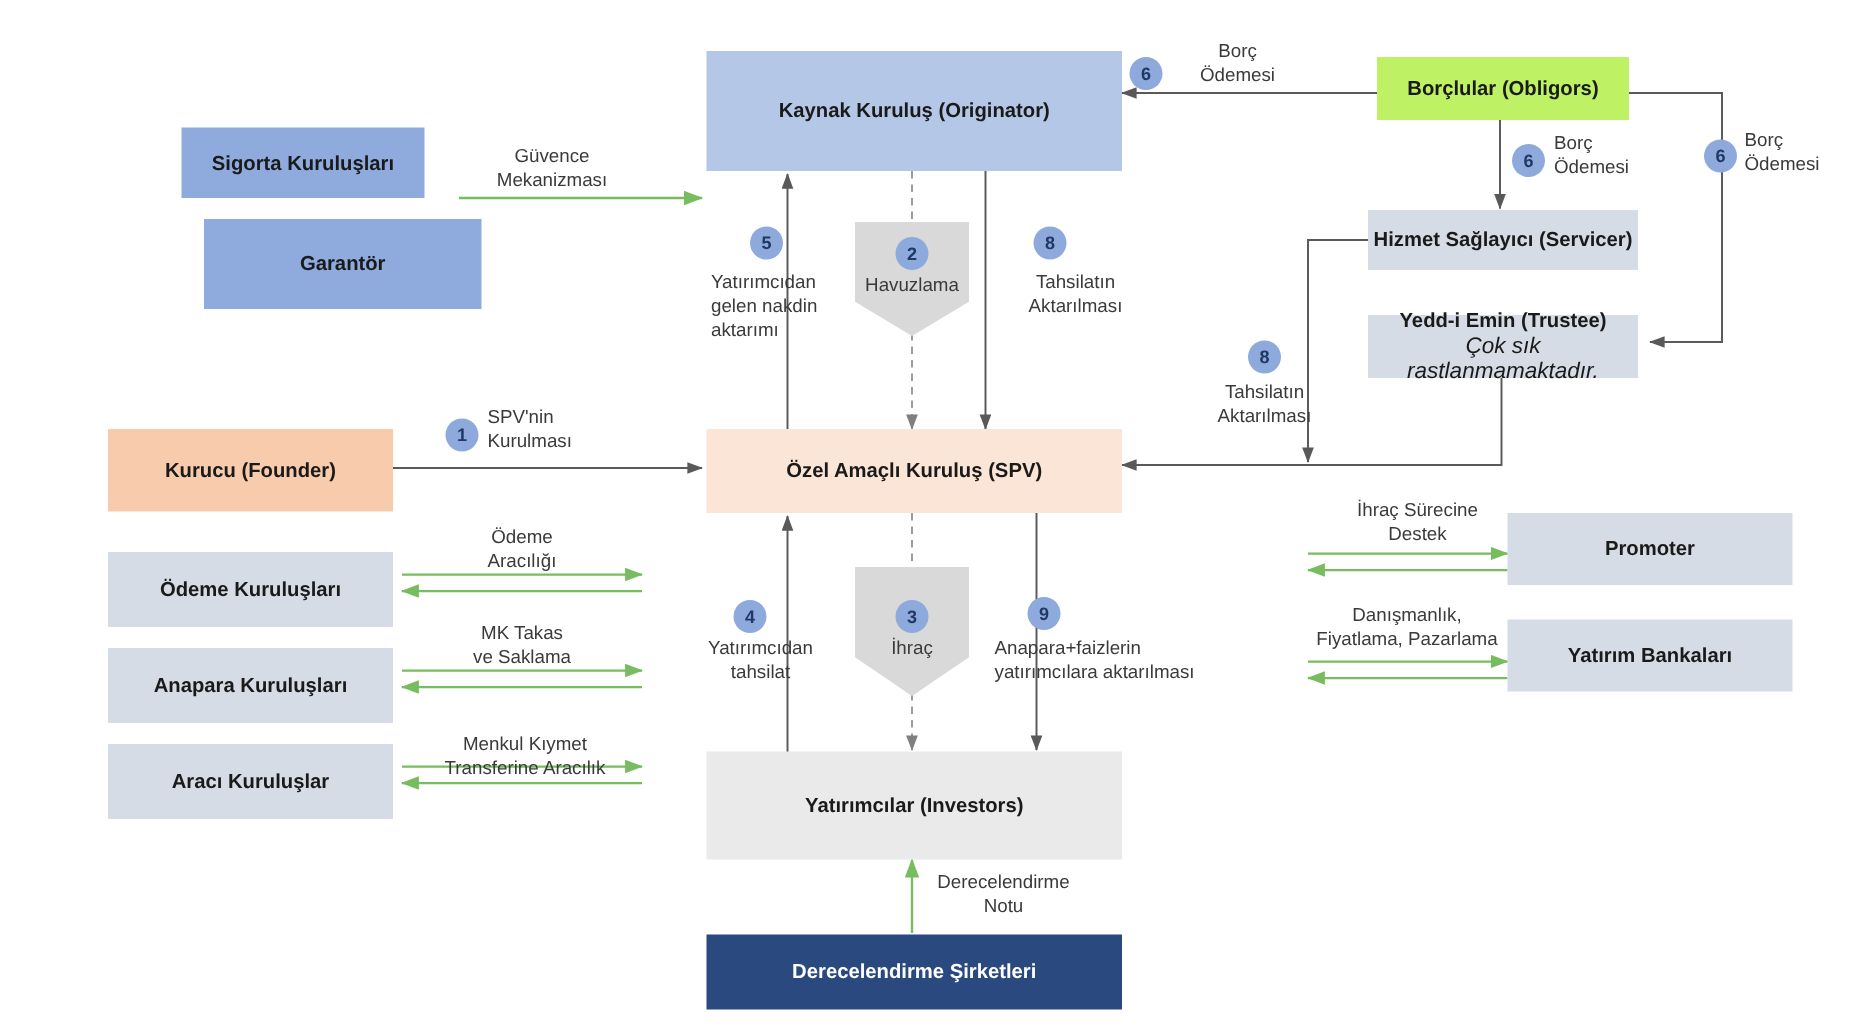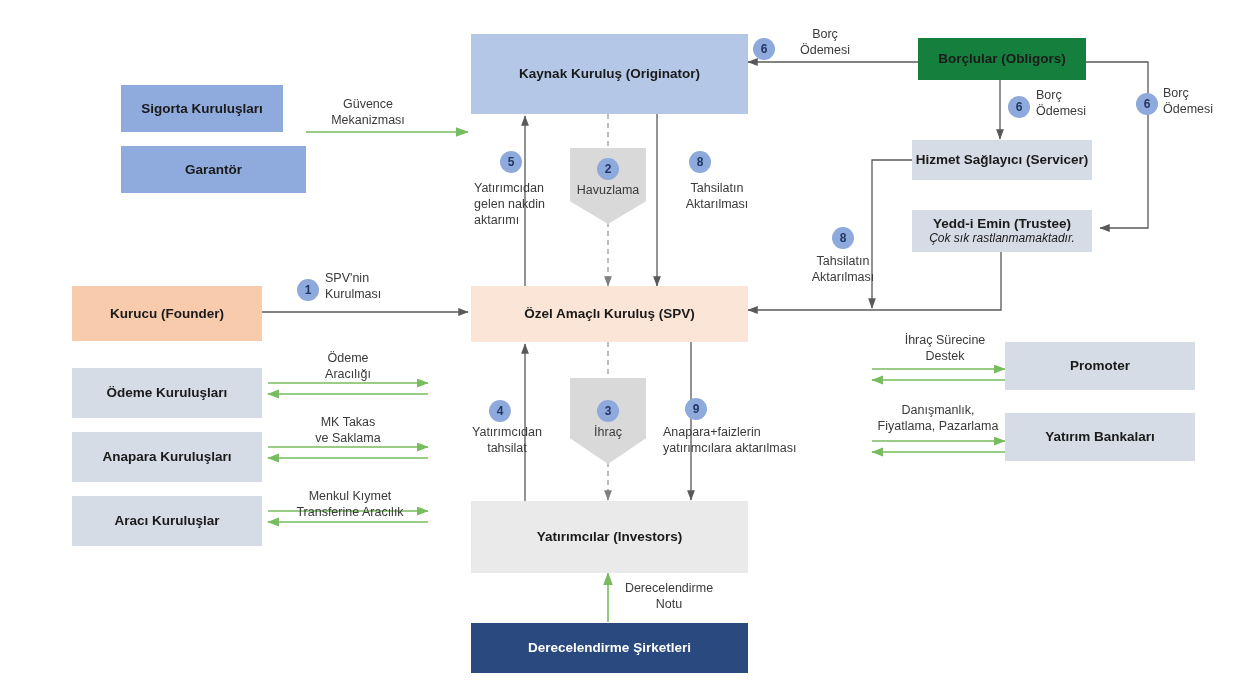--- a/index.html
+++ b/index.html
@@ -2,26 +2,26 @@
 <html><head>
 <meta charset="utf-8">
 <style>
   html,body{margin:0;padding:0;background:#ffffff;}
   body{width:1250px;height:687px;font-family:"Liberation Sans",sans-serif;color:#1a1a1a;}
   #stage{position:relative;width:1250px;height:687px;overflow:hidden;background:#fff;}
 
   .box{position:absolute;box-sizing:border-box;display:flex;flex-direction:column;
        align-items:center;justify-content:center;text-align:center;line-height:1.15;}
   .box .t{font-size:13.5px;font-weight:bold;}
-  .box .sub{font-size:12px;font-style:italic;font-weight:normal;margin-top:1px;}
+  .box .sub{font-size:15px;font-style:italic;font-weight:normal;margin-top:1px;}
 
   .f-blue-mid{background:#8FAADC;color:#1a1a1a;}
   .f-blue-lt{background:#B4C7E7;color:#1a1a1a;}
   .f-gray-bl{background:#D6DCE5;color:#1a1a1a;}
-  .f-white{background:#15803d;color:#1a1a1a;}
+  .f-white{background:#bef264;color:#1a1a1a;}
   .f-peach{background:#F8CBAD;color:#1a1a1a;}
   .f-peach-lt{background:#FBE5D6;color:#1a1a1a;}
   .f-egray{background:#EAEAEA;color:#1a1a1a;}
   .f-navy{background:#29497F;color:#ffffff;}
 
   .lbl{position:absolute;font-size:12.5px;color:#3a3a3a;text-align:center;line-height:1.28;}
   .lbl.left{text-align:left;}
 
   .badge{position:absolute;width:22px;height:22px;border-radius:50%;background:#8EA9DB;
          color:#1F3864;font-size:12px;font-weight:bold;display:flex;align-items:center;
@@ -96,21 +96,21 @@
   <div class="pent" style="left:570px;top:378px;width:76px;height:86px;clip-path:polygon(0 0,100% 0,100% 70%,50% 100%,0 70%);"></div>
 
   <div class="box f-blue-lt" style="left:471px;top:34px;width:277px;height:80px;">
     <span class="t">Kaynak Kuruluş (Originator)</span>
   </div>
 
   <div class="box f-blue-mid" style="left:121px;top:85px;width:162px;height:47px;">
     <span class="t">Sigorta Kuruluşları</span>
   </div>
 
-  <div class="box f-blue-mid" style="left:121px;top:146px;width:185px;height:47px;">
+  <div class="box f-blue-mid" style="left:136px;top:146px;width:185px;height:60px;">
     <span class="t">Garantör</span>
   </div>
 
   <div class="box f-peach" style="left:72px;top:286px;width:190px;height:55px;">
     <span class="t">Kurucu (Founder)</span>
   </div>
 
   <div class="box f-peach-lt" style="left:471px;top:286px;width:277px;height:56px;">
     <span class="t">Özel Amaçlı Kuruluş (SPV)</span>
   </div>

